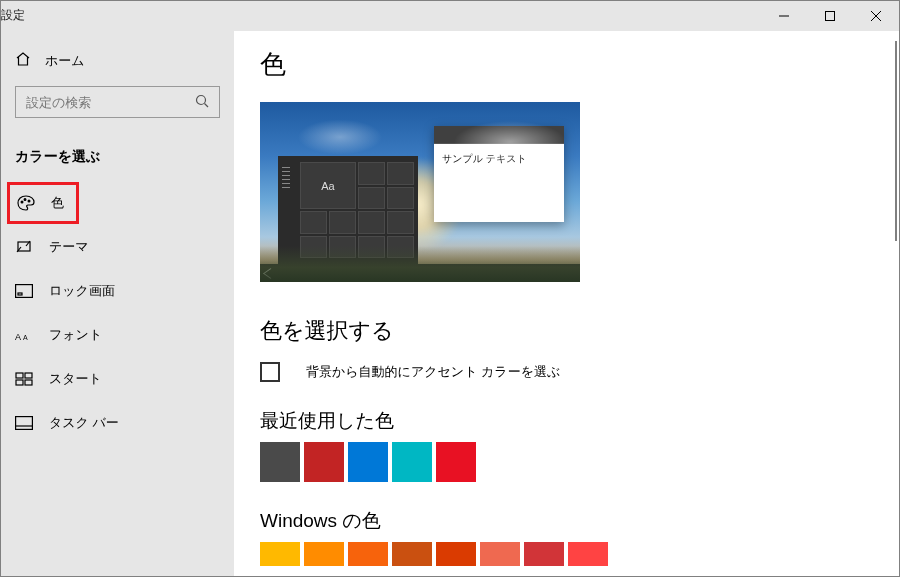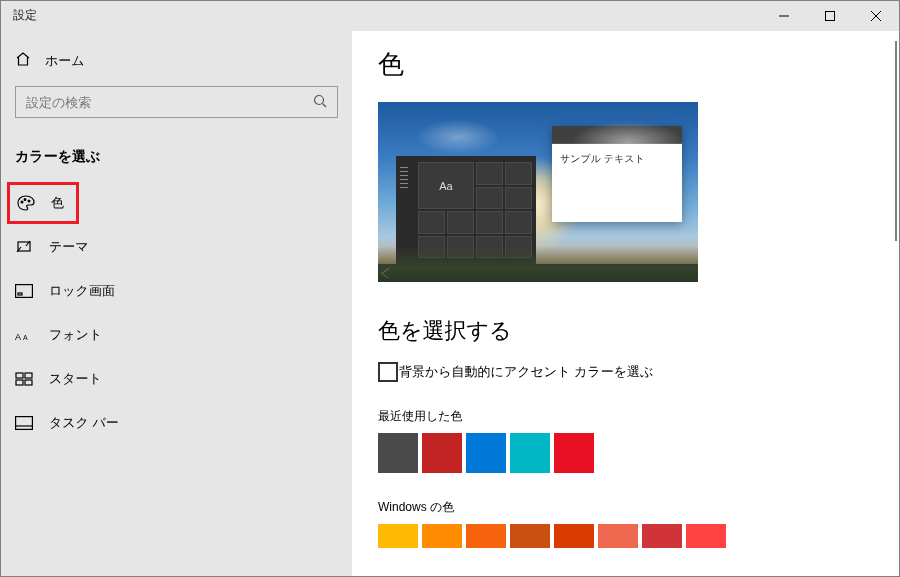--- a/index.html
+++ b/index.html
@@ -17,21 +17,20 @@
     height: 30px;
     display: flex;
     align-items: center;
     justify-content: space-between;
     background: #e6e6e6;
     position: relative;
     border-bottom: 1px solid #e6e6e6;
   }
   .titlebar-title {
     font-size: 12px;
-    padding-left: 12px;
     color: #222;
     font-family: Liberation Mono, monospace;
   }
   .win-controls {
     display: flex;
     height: 100%;
   }
   .win-btn {
     width: 46px;
     height: 30px;
@@ -41,21 +40,21 @@
     font-family: "Segoe MDL2 Assets", sans-serif;
     font-size: 10px;
     color: #000;
   }
   .win-btn svg { width: 10px; height: 10px; }
   .container {
     display: flex;
     height: calc(100% - 30px);
   }
   .sidebar {
-    width: 351px;
+    width: 233px;
     background: #e6e6e6;
     padding: 10px 0 0 0;
   }
   .home-link {
     display: flex;
     align-items: center;
     gap: 14px;
     padding: 10px 14px;
     font-size: 13px;
   }
@@ -221,30 +220,30 @@
     color: #222;
   }
   .subheading {
     font-size: 22px;
     font-weight: 400;
     margin: 34px 0 16px 0;
   }
   .checkbox-row {
     display: flex;
     align-items: center;
-    gap: 1px;
+    gap: 26px;
     font-size: 13px;
   }
   .fake-checkbox {
     width: 20px;
     height: 20px;
     border: 2px solid #333;
   }
   .label-sm {
-    font-size: 12px;
+    font-size: 19px;
     margin: 26px 12px 8px 0;
   }
   .swatch-row {
     display: flex;
     gap: 4px;
   }
   .swatch {
     width: 40px;
     height: 40px;
   }

